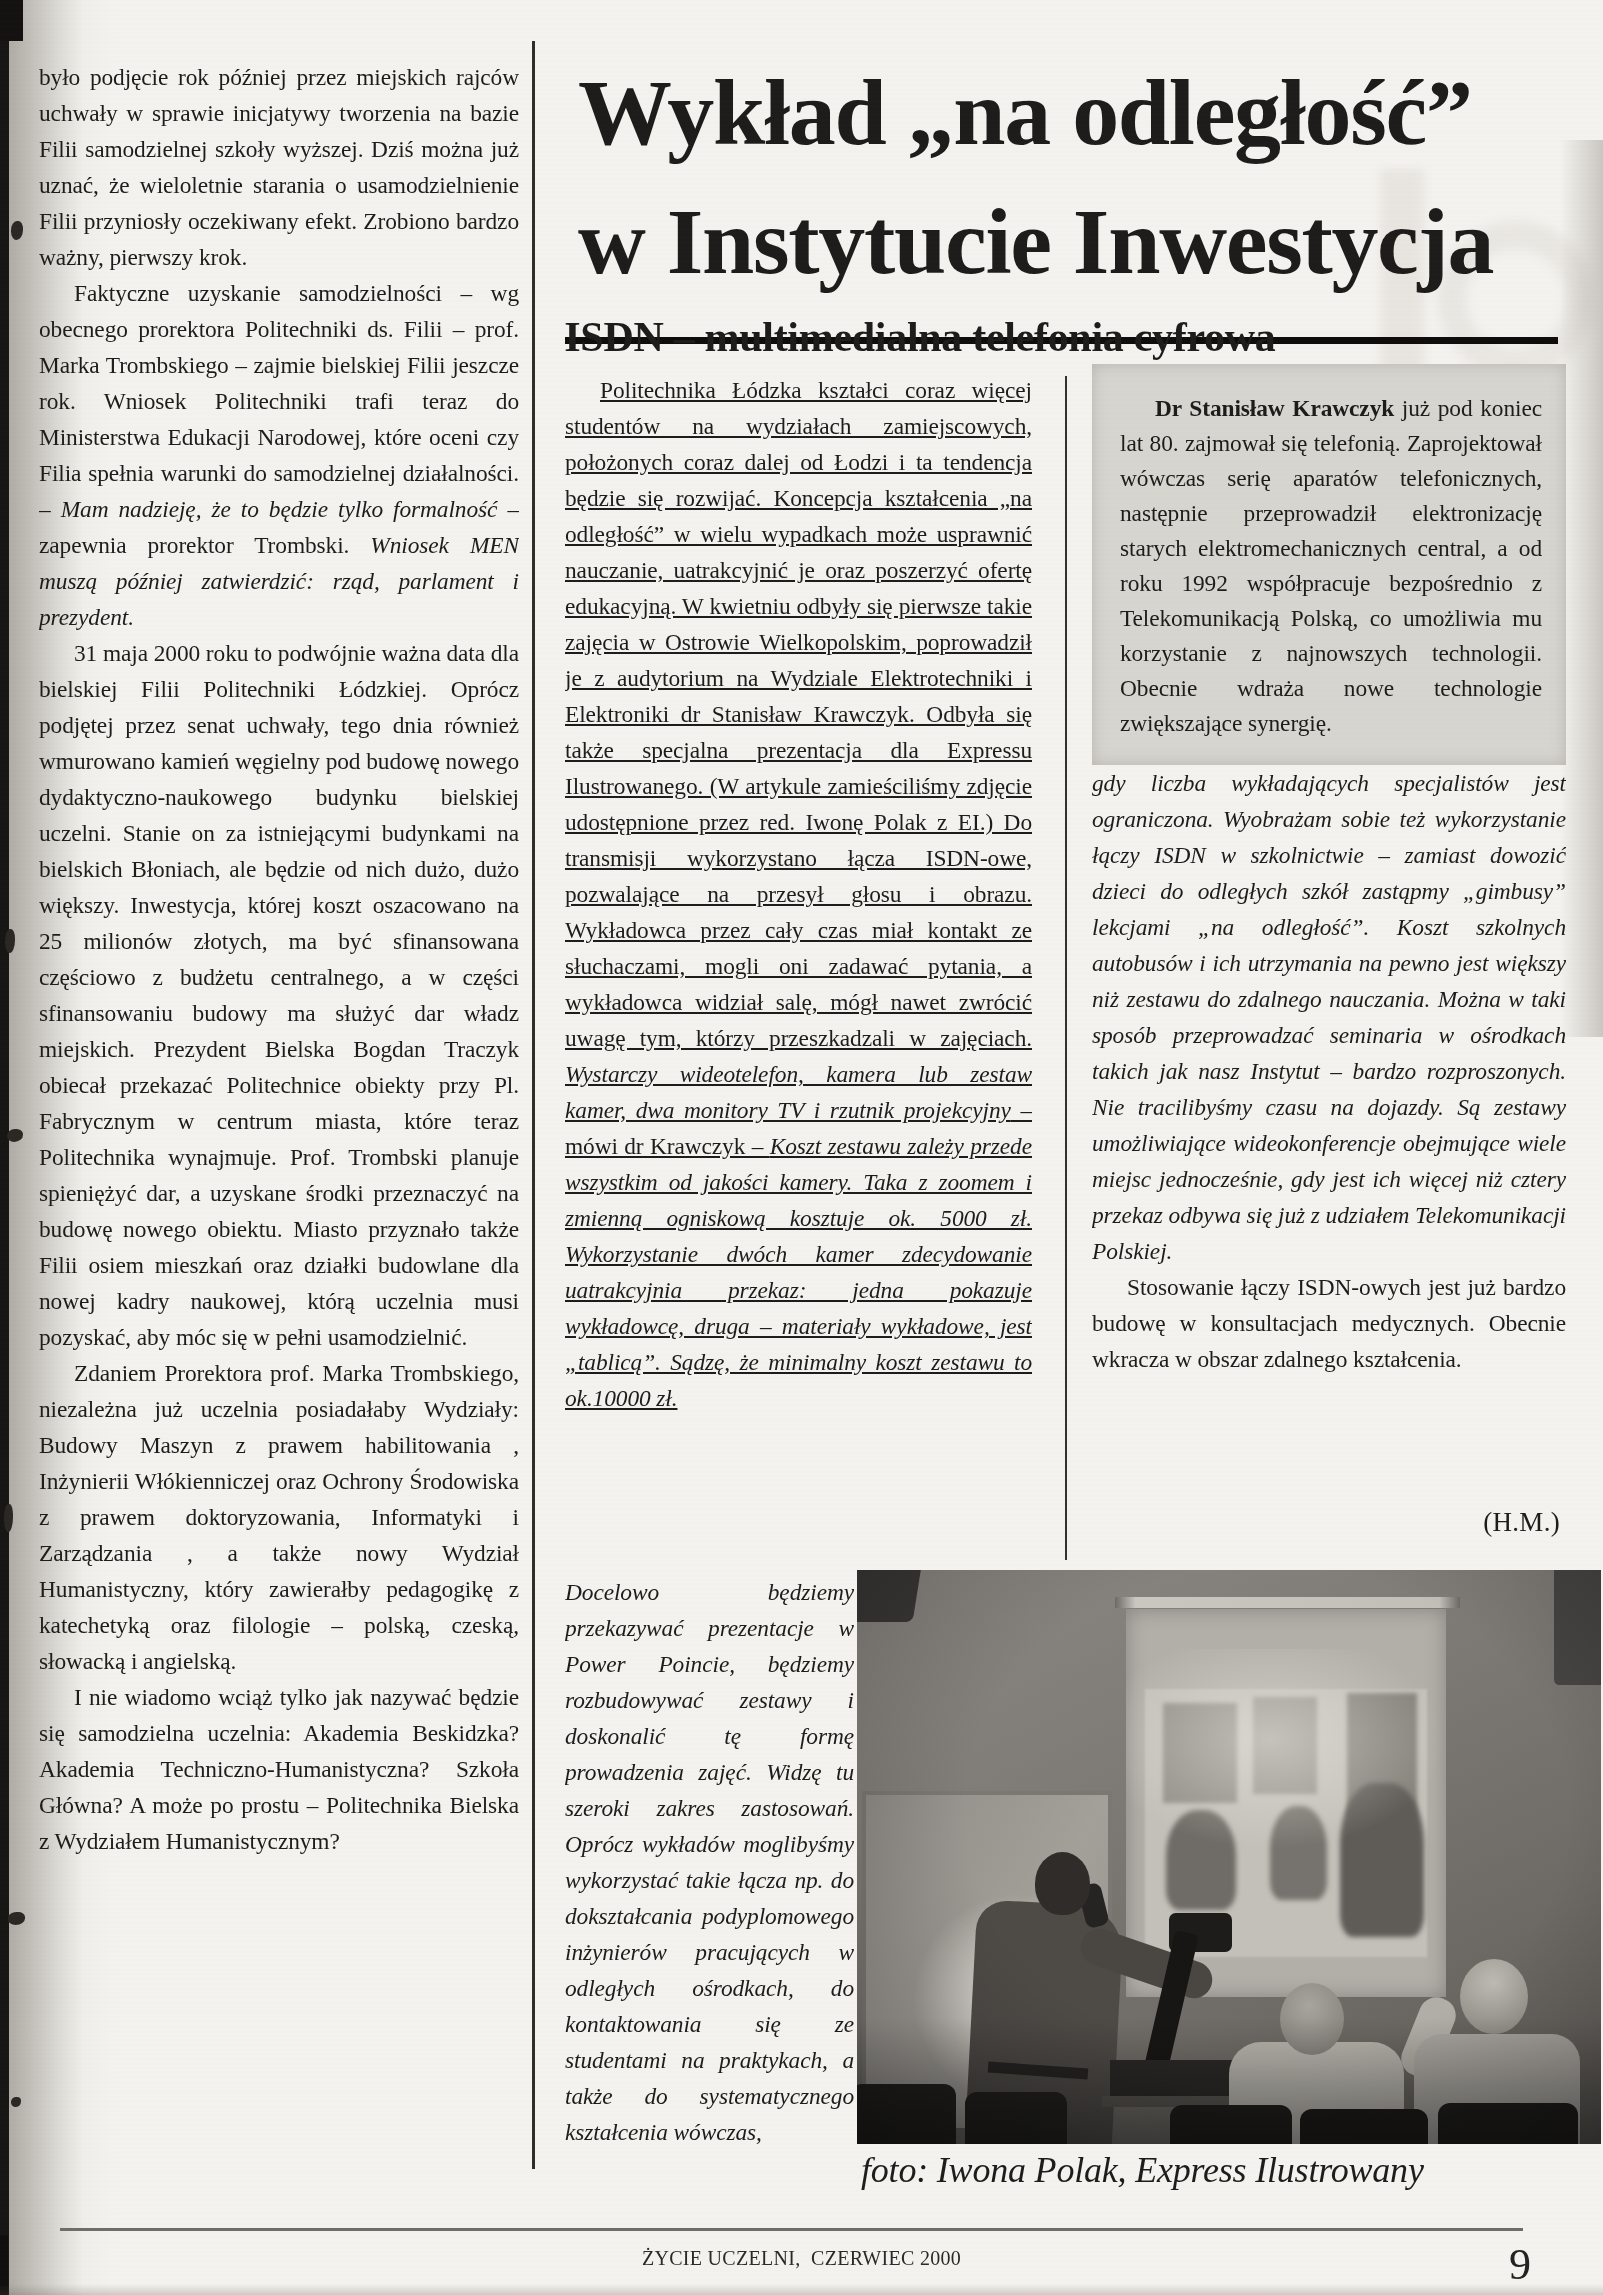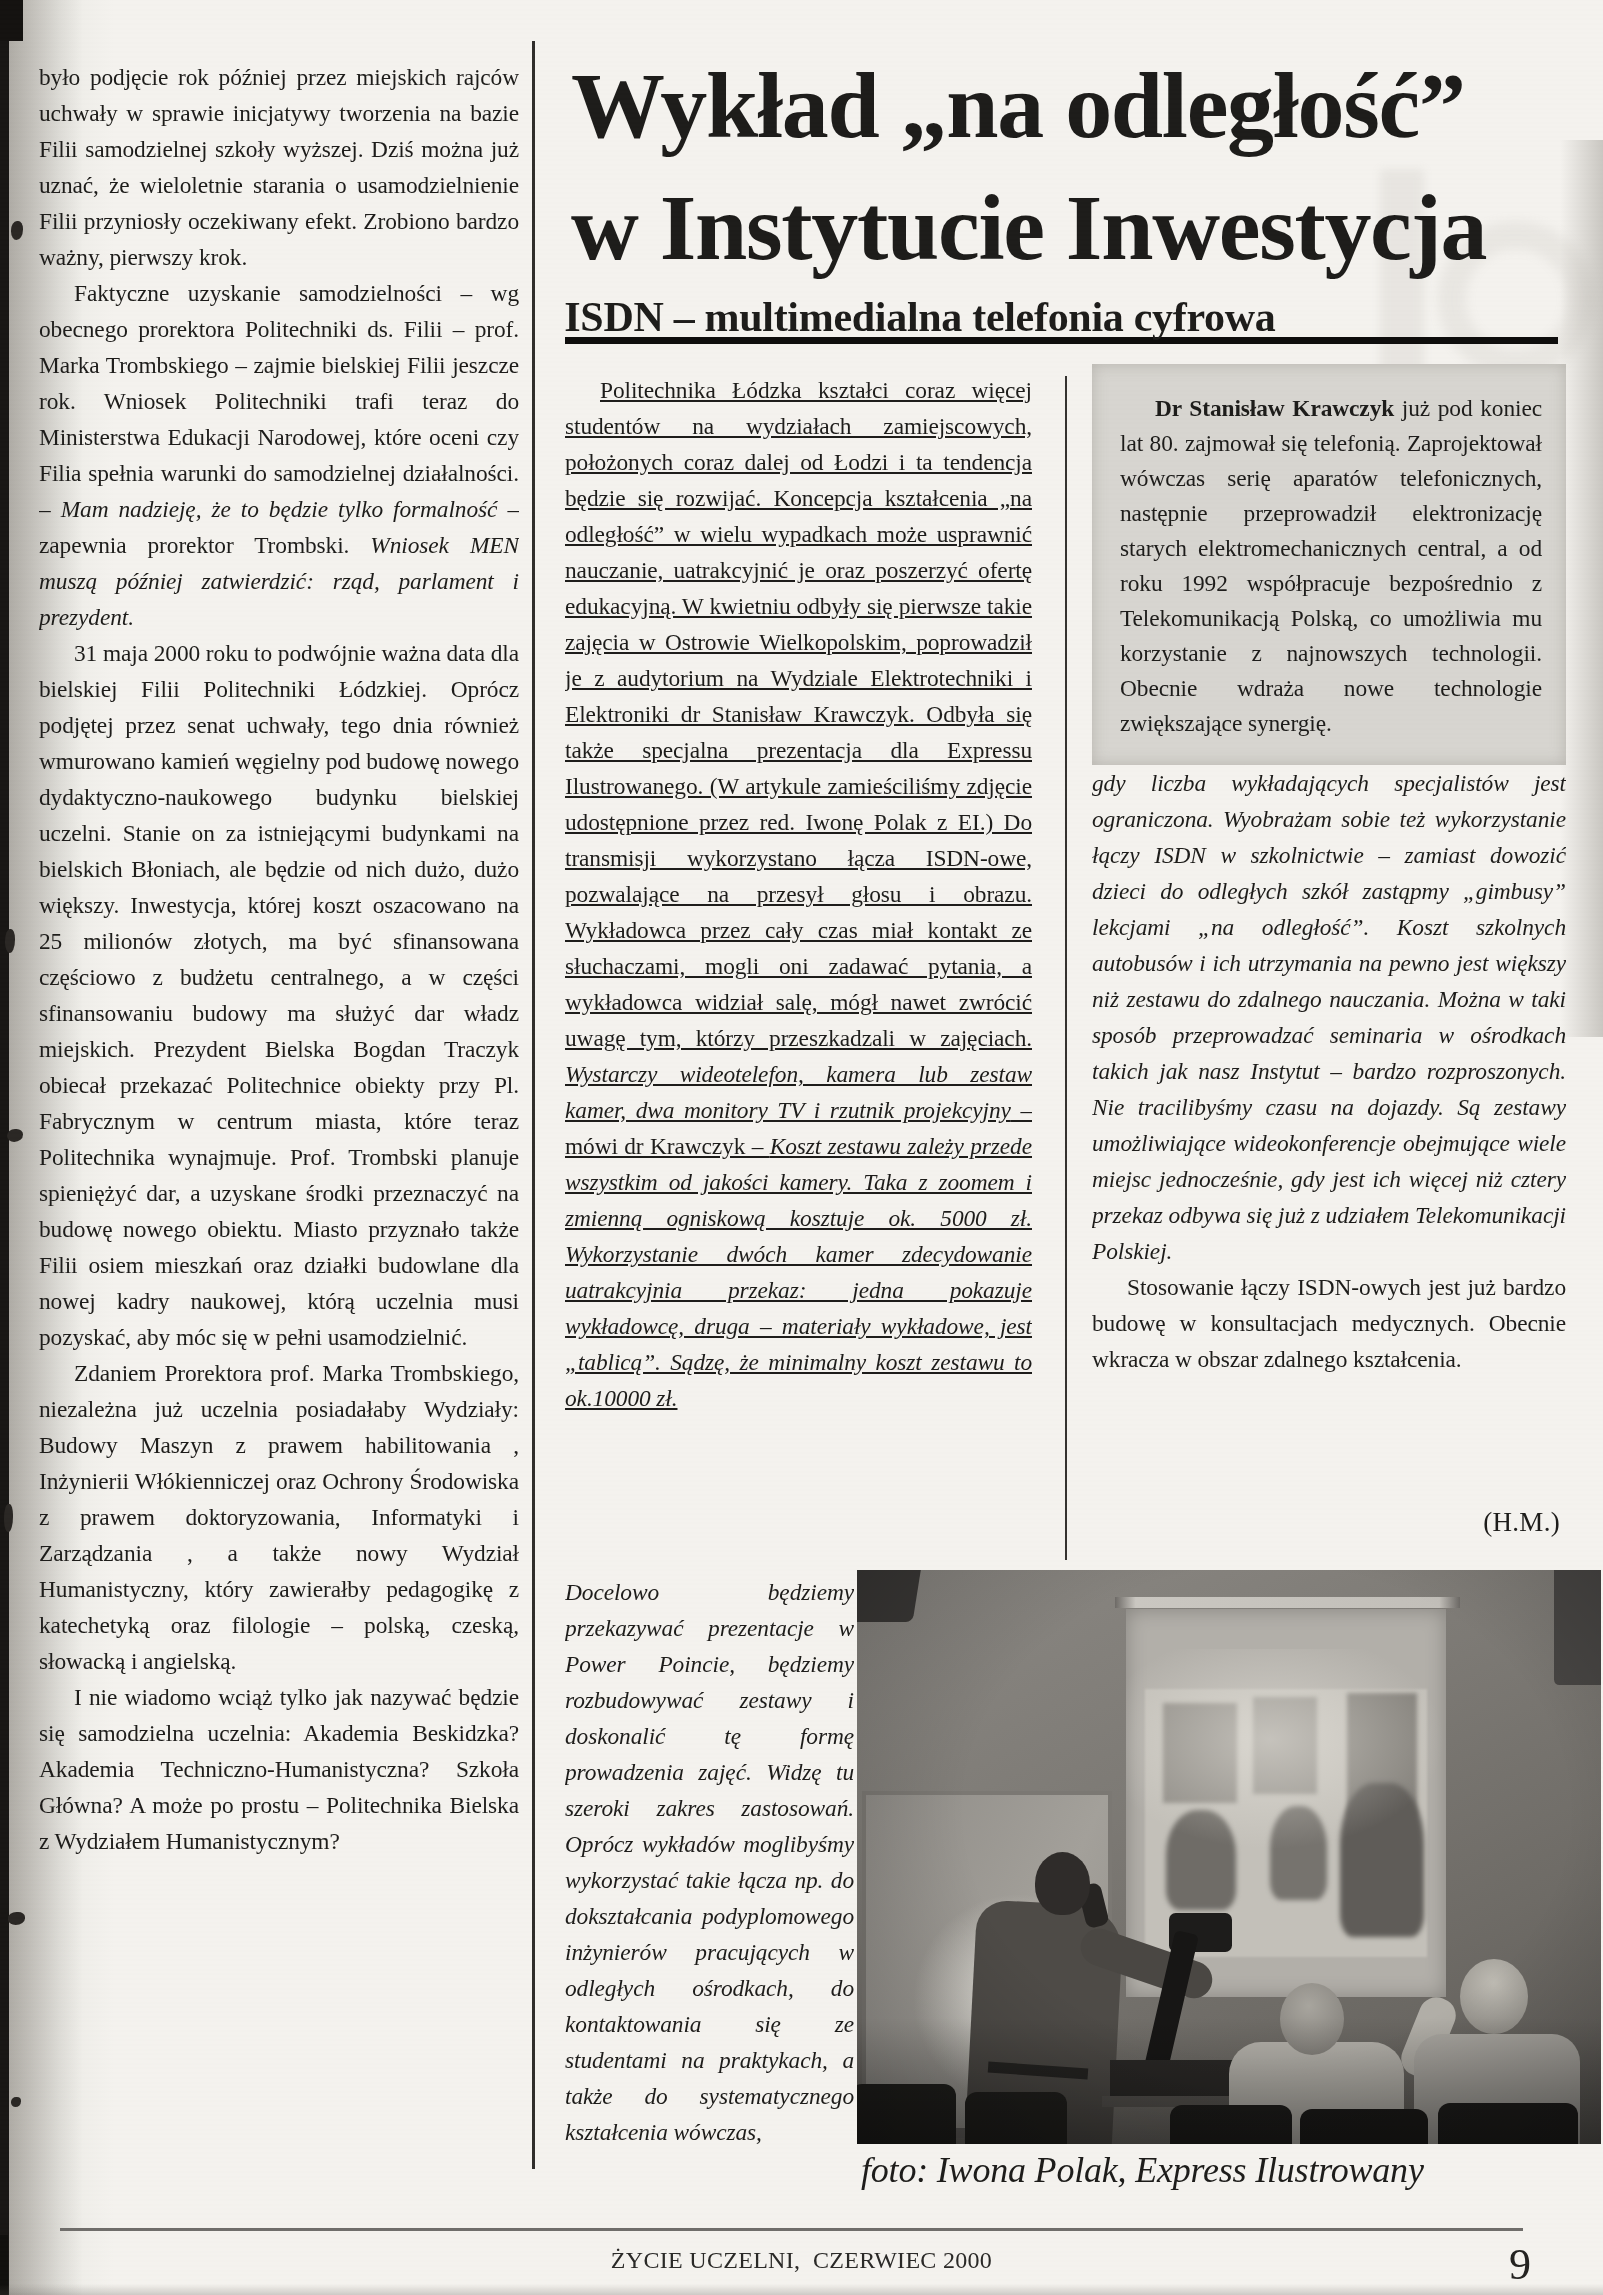--- a/index.html
+++ b/index.html
@@ -24,32 +24,32 @@
   .vrule-col{position:absolute;left:1065px;top:376px;width:2px;height:1184px;background:#34322f;}
   .thick-rule{position:absolute;left:565px;top:337px;width:993px;height:7.4px;background:#0e0d0c;}
   .footer-rule{position:absolute;left:60px;top:2228px;width:1463px;height:2.7px;background:#6f6d6a;}
   
   .body-text{font-size:23.4px;line-height:36px;text-align:justify;letter-spacing:-0.1px;}
   .body-text p{margin:0;}
   .indent{text-indent:35px;}
   .it{font-style:italic;}
   .left-col{position:absolute;left:39px;top:59px;width:480px;height:2138px;overflow:hidden;}
   .headline{position:absolute;left:563px;top:40px;width:1024px;}
-  .headline h1{margin:8px;font-size:94px;line-height:114px;font-weight:bold;letter-spacing:-1.3px;white-space:nowrap;}
+  .headline h1{margin:15px;font-size:94px;line-height:114px;font-weight:bold;letter-spacing:-1.3px;white-space:nowrap;}
   .subhead{margin:9.4px 0 0 1.3px;font-size:42px;font-weight:bold;letter-spacing:-0.3px;white-space:nowrap;}
   .mid-col{position:absolute;left:565px;top:372px;width:467px;height:1198px;overflow:hidden;text-decoration:underline;}
   .mid-col-narrow{position:absolute;left:565px;top:1574px;width:289px;height:602px;overflow:hidden;}
   .right-col{position:absolute;left:1092px;top:364px;width:474px;height:1176px;overflow:hidden;}
   .info-box{background:#d7d5d0;padding:27px 24px 24px 28px;box-shadow:0 0 14.7px rgba(120,117,110,.35) inset;}
   .info-box p{margin:0;font-size:23.4px;line-height:35px;}
   .quote-para{margin-top:66px;}
   .closing-para{margin-top:0;}
   .byline{position:absolute;left:1092px;top:1507px;width:468px;text-align:right;font-size:27px;letter-spacing:0.3px;}
   .caption{position:absolute;left:861px;top:2149px;width:740px;font-style:italic;font-size:36px;letter-spacing:-0.2px;}
-  .footer-text{position:absolute;left:0;top:2247px;width:1603px;text-align:center;font-size:24px;letter-spacing:0.3px;white-space:pre;color:#2a2927;}
+  .footer-text{position:absolute;left:0;top:2247px;width:1603px;text-align:center;font-size:20px;letter-spacing:0.3px;white-space:pre;color:#2a2927;}
   .page-num{position:absolute;left:1509px;top:2239px;width:67px;font-size:44px;color:#232220;}
   
   .photo{position:absolute;left:857px;top:1570px;width:744px;height:574px;overflow:hidden;z-index:6;
     background:linear-gradient(155deg,#8b8883 0%,#7d7a75 38%,#6e6b66 70%,#5c5955 100%);}
   .photo *{position:absolute;}
   .ph-speaker{left:-4px;top:-4px;width:64px;height:56px;background:#3a3836;transform:skewX(-9deg);border-radius:0 0 6.7px 0;}
   .ph-frame-tr{right:-2.7px;top:-2.7px;width:50px;height:118px;background:#474543;border-radius:0 0 0 5.4px;}
   .ph-screen-bar{left:258px;top:27px;width:345px;height:10.7px;background:linear-gradient(90deg,#6d6a66,#cac7c1 6%,#c2bfb9 94%,#6d6a66);}
   .ph-screen{left:269px;top:39px;width:320px;height:388px;background:#b2afa9;box-shadow:0 0 20px rgba(0,0,0,.25) inset;}
   .ph-screen .proj{left:19px;top:80px;width:282px;height:268px;background:#c3c0b9;filter:blur(1.3px);}

